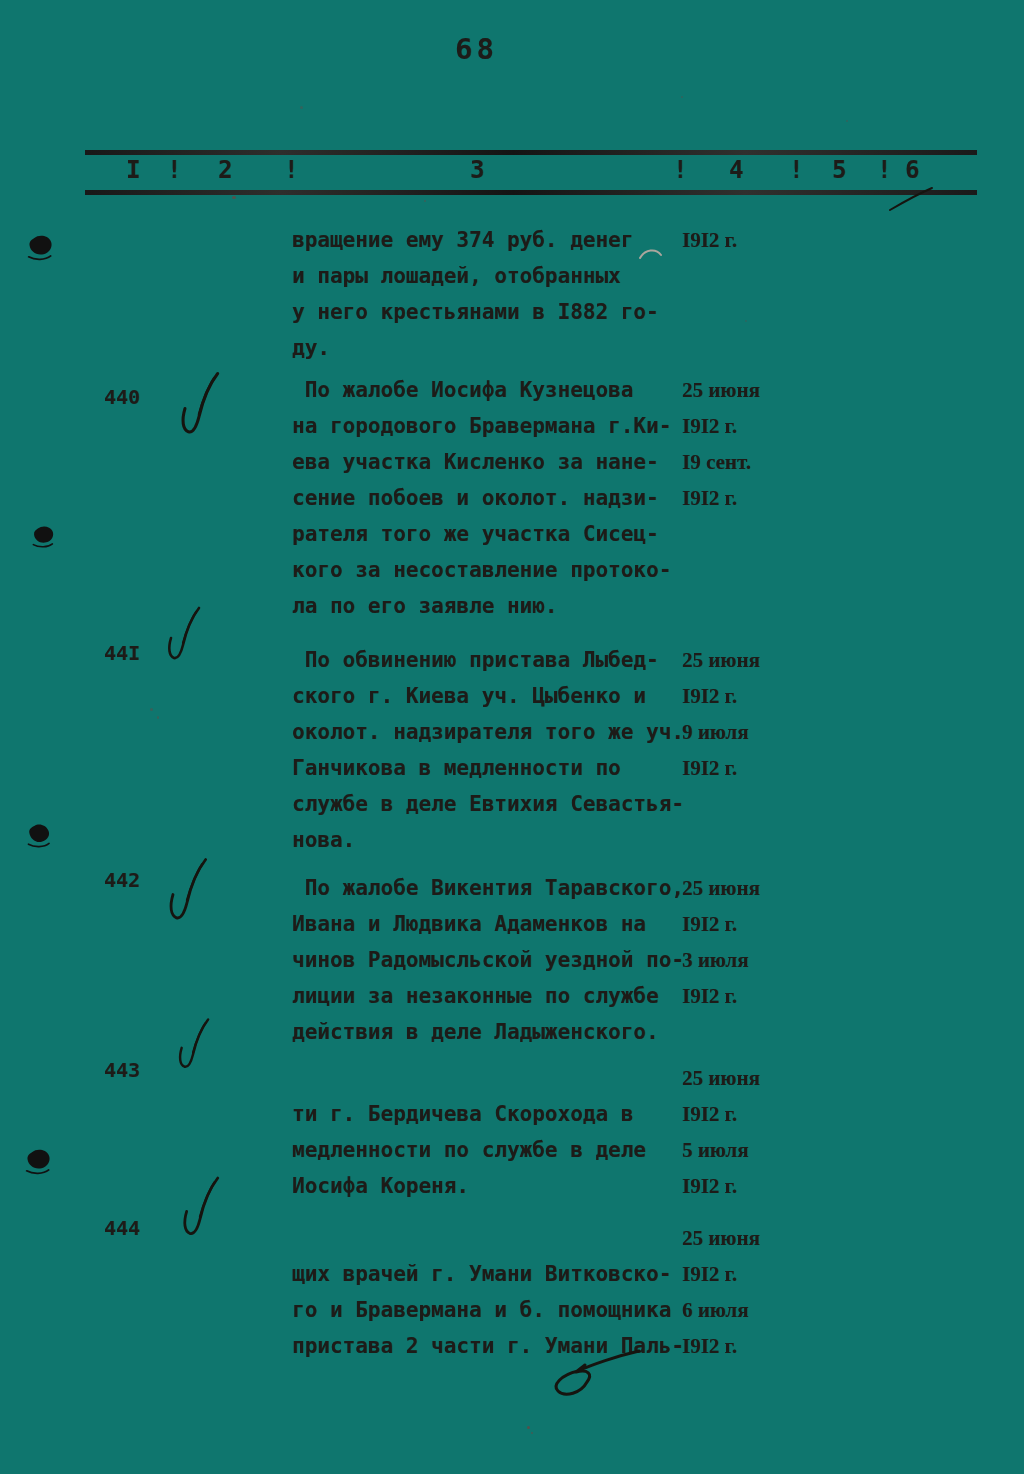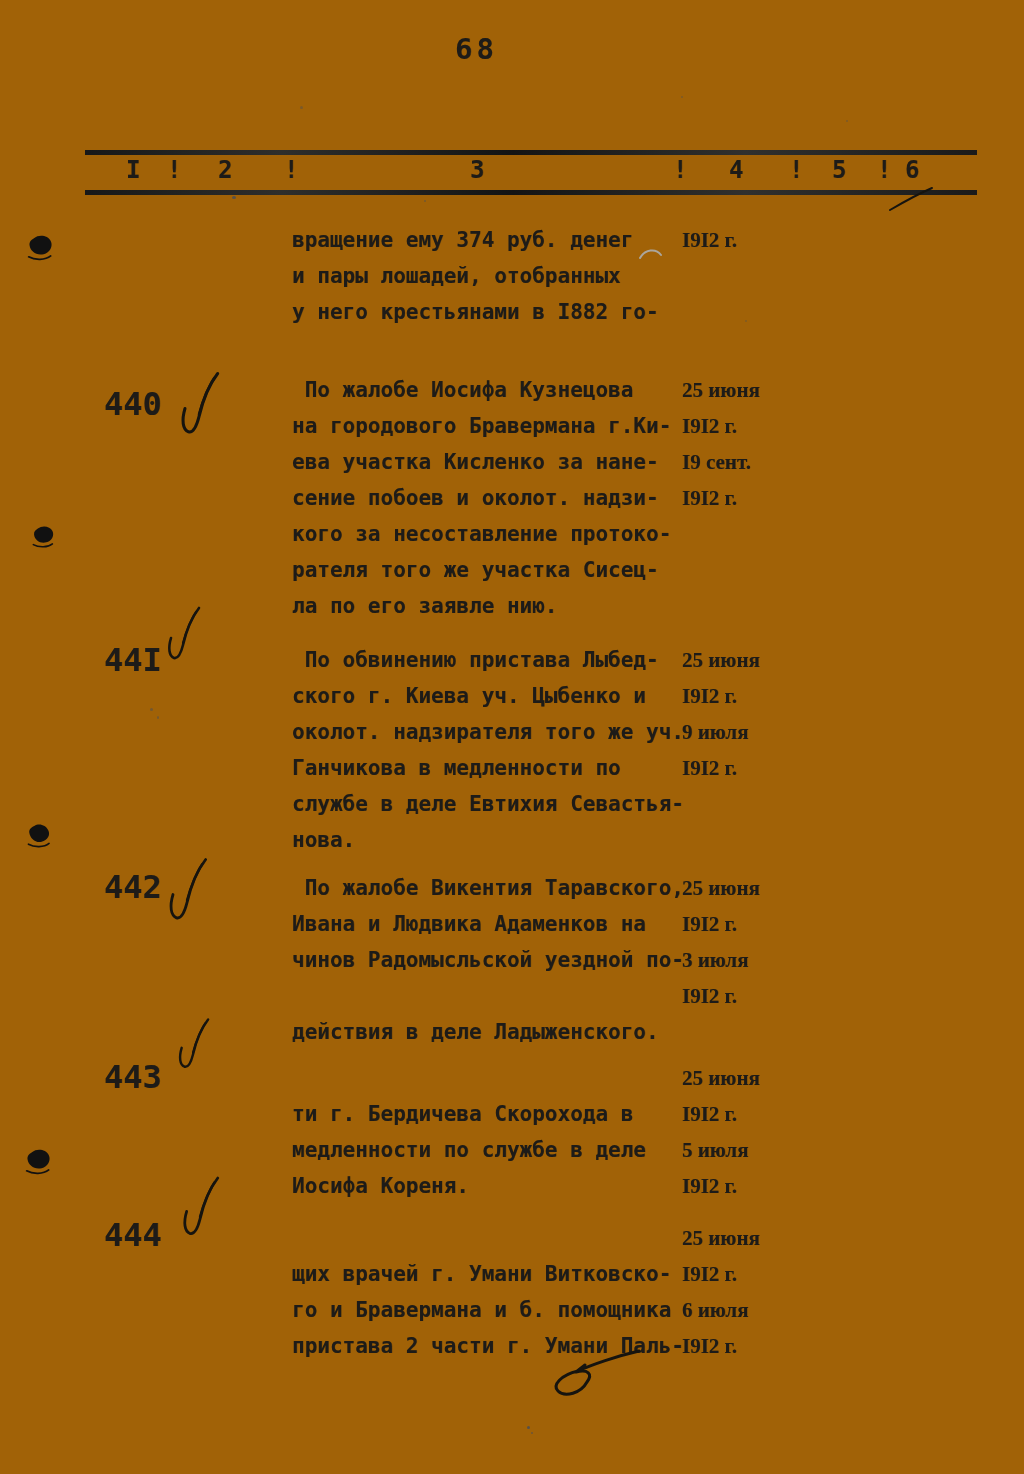--- a/index.html
+++ b/index.html
@@ -1,29 +1,29 @@
 <!DOCTYPE html>
 <html><head>
 <meta charset="utf-8">
 <style>
   html,body{margin:0;padding:0;background:#e8e8e6;}
   .page{
     position:relative;width:1024px;height:1474px;margin:0 auto;
-    background:#a16207;overflow:hidden;
+    background:#0f766e;overflow:hidden;
     font-family:"DejaVu Sans Mono","Liberation Mono",monospace;
     color:#1d1b18;
   }
   .tw{font-weight:bold;text-shadow:0.4px 0.4px 0 rgba(30,28,24,.38);}
   .page-number{position:absolute;left:455px;top:32px;font-size:29px;letter-spacing:4px;}
   .rule{position:absolute;left:85px;width:892px;height:5px;
         background:linear-gradient(90deg,#181818,#2e2e2c 22%,#141414 48%,#30302e 74%,#1a1a1a);}
   .rule-top{top:150px;}
   .rule-bottom{top:190px;}
   .hdr{position:absolute;top:156px;font-size:24px;}
-  .entry-number{position:absolute;left:104px;font-size:32px;}
+  .entry-number{position:absolute;left:104px;font-size:20px;}
   .block{position:absolute;left:292px;width:600px;}
   .line{position:relative;height:36px;line-height:36px;}
   .body,.date{position:absolute;top:0;white-space:pre;font-size:21px;}
   .body{left:0;}
   .date{left:390px;font-family:Liberation Serif, serif;}
   .mark{position:absolute;}
   .mark path{stroke:#16140f;fill:none;stroke-linecap:round;stroke-linejoin:round;}
   .blot path.fill{fill:#111;stroke:none;}
   .blot path.arc{stroke:#111;fill:none;stroke-width:2;stroke-linecap:round;}
   .speck{position:absolute;border-radius:50%;background:#55514b;}
@@ -105,45 +105,49 @@
       <span class="date tw">I9I2 г.</span>
     </div>
     <div class="line">
       <span class="body tw">и пары лошадей, отобранных</span>
       <span class="date tw"></span>
     </div>
     <div class="line">
       <span class="body tw">у него крестьянами в I882 го-</span>
       <span class="date tw"></span>
     </div>
+    <div class="line">
+      <span class="body tw">ду.</span>
+      <span class="date tw"></span>
+    </div>
   </div>
 
   <div class="block" style="top:372px">
     <div class="line">
       <span class="body tw"> По жалобе Иосифа Кузнецова</span>
       <span class="date tw">25 июня</span>
     </div>
     <div class="line">
       <span class="body tw">на городового Бравермана г.Ки-</span>
       <span class="date tw">I9I2 г.</span>
     </div>
     <div class="line">
       <span class="body tw">ева участка Кисленко за нане-</span>
       <span class="date tw">I9 сент.</span>
     </div>
     <div class="line">
       <span class="body tw">сение побоев и околот. надзи-</span>
       <span class="date tw">I9I2 г.</span>
     </div>
     <div class="line">
+      <span class="body tw">рателя того же участка Сисец-</span>
+      <span class="date tw"></span>
+    </div>
+    <div class="line">
       <span class="body tw">кого за несоставление протоко-</span>
-      <span class="date tw"></span>
-    </div>
-    <div class="line">
-      <span class="body tw">рателя того же участка Сисец-</span>
       <span class="date tw"></span>
     </div>
     <div class="line">
       <span class="body tw">ла по его заявле нию.</span>
       <span class="date tw"></span>
     </div>
   </div>
 
   <div class="block" style="top:642px">
     <div class="line">
@@ -179,20 +183,21 @@
     </div>
     <div class="line">
       <span class="body tw">Ивана и Людвика Адаменков на</span>
       <span class="date tw">I9I2 г.</span>
     </div>
     <div class="line">
       <span class="body tw">чинов Радомысльской уездной по-</span>
       <span class="date tw">3 июля</span>
     </div>
     <div class="line">
+      <span class="body tw">лиции за незаконные по службе</span>
       <span class="date tw">I9I2 г.</span>
     </div>
     <div class="line">
       <span class="body tw">действия в деле Ладыженского.</span>
       <span class="date tw"></span>
     </div>
   </div>
 
   <div class="block" style="top:1060px">
     <div class="line">

